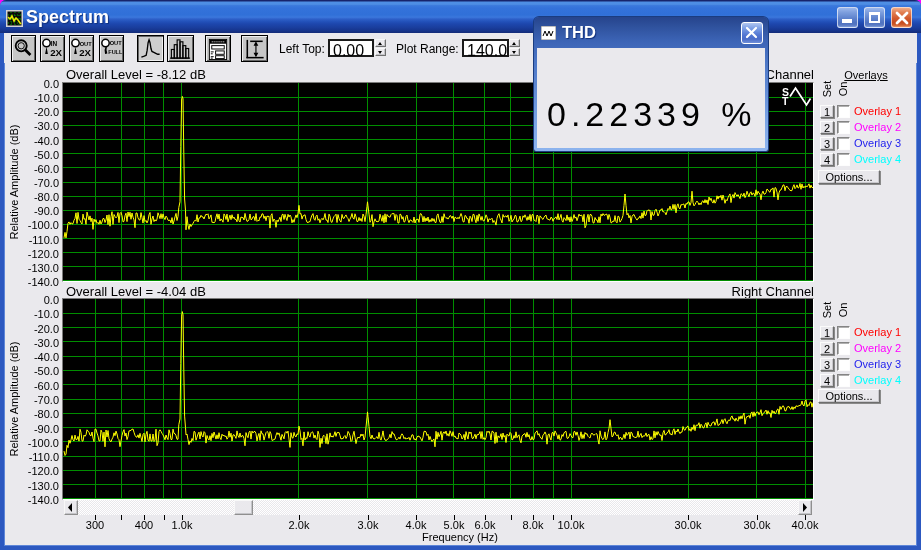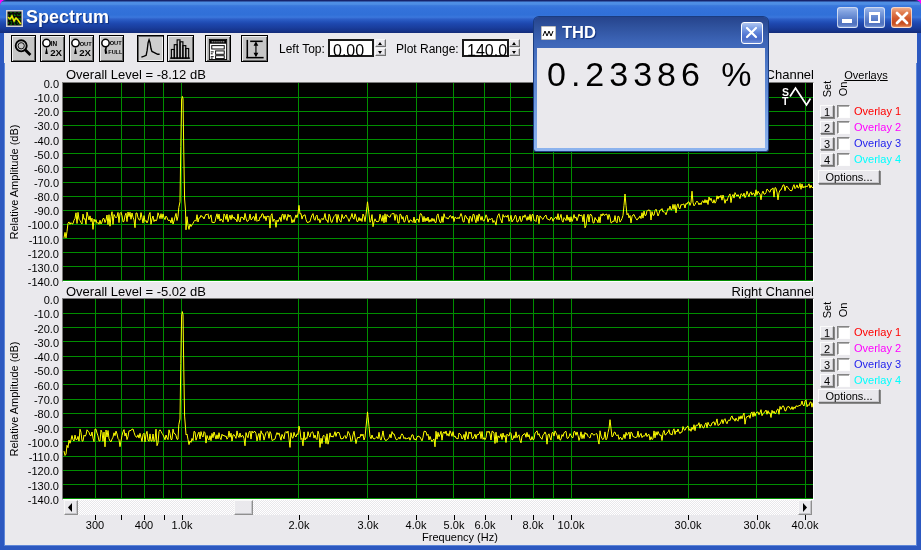--- a/index.html
+++ b/index.html
@@ -236,21 +236,21 @@
     <div class="cbx" style="left:837px;top:121px"></div>
     <div style="position:absolute;left:854px;top:121px;color:#ff00ff">Overlay 2</div>
     <div class="sbtn" style="left:820px;top:137px">3</div>
     <div class="cbx" style="left:837px;top:137px"></div>
     <div style="position:absolute;left:854px;top:137px;color:#2222ee">Overlay 3</div>
     <div class="sbtn" style="left:820px;top:153px">4</div>
     <div class="cbx" style="left:837px;top:153px"></div>
     <div style="position:absolute;left:854px;top:153px;color:#00ffff">Overlay 4</div>
     <div class="sbtn" style="left:818px;top:170px;width:62px;height:14px;line-height:13px">Options...</div>
 
- <div class="hdr" style="left:66px;top:284px">Overall Level = -5.02 dB</div>
+ <div class="hdr" style="left:66px;top:284px">Overall Level = -4.04 dB</div>
  <div class="hdr" style="left:664px;top:284px;width:150px;text-align:right">Right Channel</div>
  <div class="plot" style="top:298px;width:752px;height:202px">
       <svg width="750" height="200" style="position:absolute;left:0;top:0">
         <g stroke="#008d00" stroke-width="1" shape-rendering="crispEdges">
           <line x1="0" y1="14.5" x2="750" y2="14.5"></line>
           <line x1="0" y1="28.5" x2="750" y2="28.5"></line>
           <line x1="0" y1="42.5" x2="750" y2="42.5"></line>
           <line x1="0" y1="57.5" x2="750" y2="57.5"></line>
           <line x1="0" y1="71.5" x2="750" y2="71.5"></line>
           <line x1="0" y1="85.5" x2="750" y2="85.5"></line>
@@ -367,19 +367,19 @@
         <svg width="15" height="14" style="position:absolute;left:7px;top:9px">
           <rect x="0" y="0" width="15" height="14" fill="#fff" stroke="#808080" stroke-width="1"></rect>
           <polyline points="2,10 4,5 6,10 8,5 10,10 12,5" fill="none" stroke="#000" stroke-width="1"></polyline>
         </svg>
      <span style="position:absolute;left:28px;top:6px;color:#fff;font-size:16.5px;font-weight:bold;text-shadow:1px 1px 1px #10307c">THD</span>
      <div id="thdclose"><svg width="20" height="20">
             <path d="M5 5 L14 14 M14 5 L5 14" stroke="#fff" stroke-width="2.2" stroke-linecap="round"></path>
           </svg></div>
    </div>
    <div id="thdbody">
-     <div style="top:7px">0.23386 %</div>
+     <div style="top:46.5px">0.22339 %</div>
    </div>
  </div>
 
  <svg width="10" height="10" style="position:absolute;left:0;top:0">
       <path d="M0 0 H10 A14 14 0 0 0 0 10 Z" fill="#ff00ff" opacity="0"></path>
     </svg>
 </div>
 </body></html>

